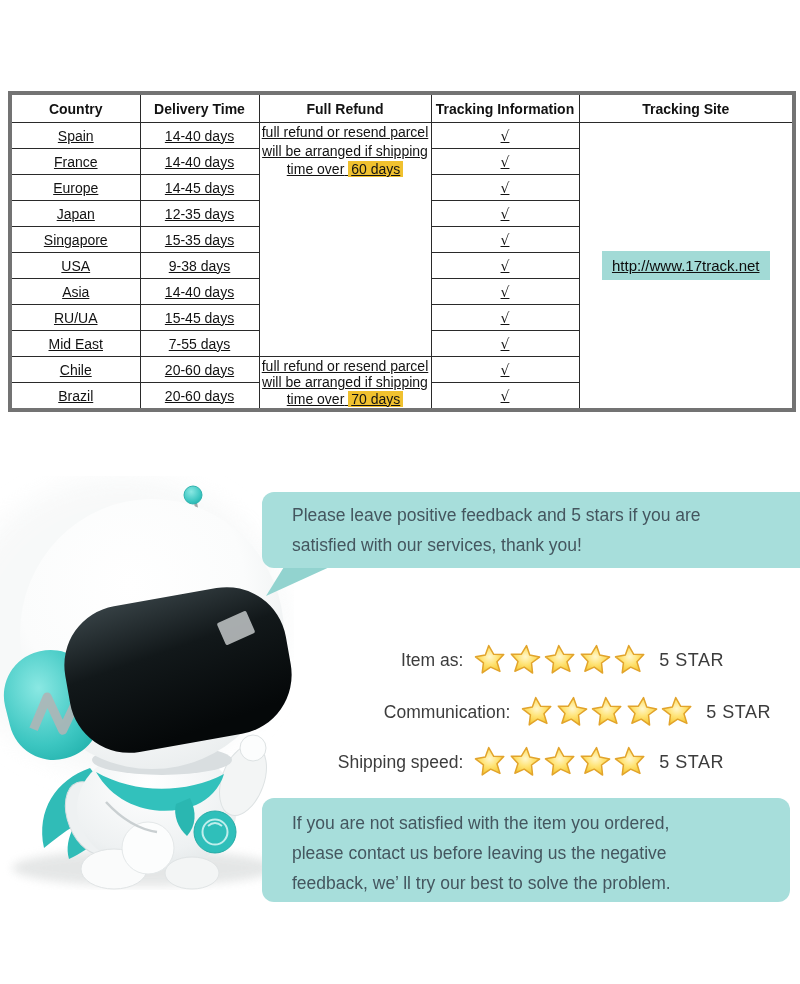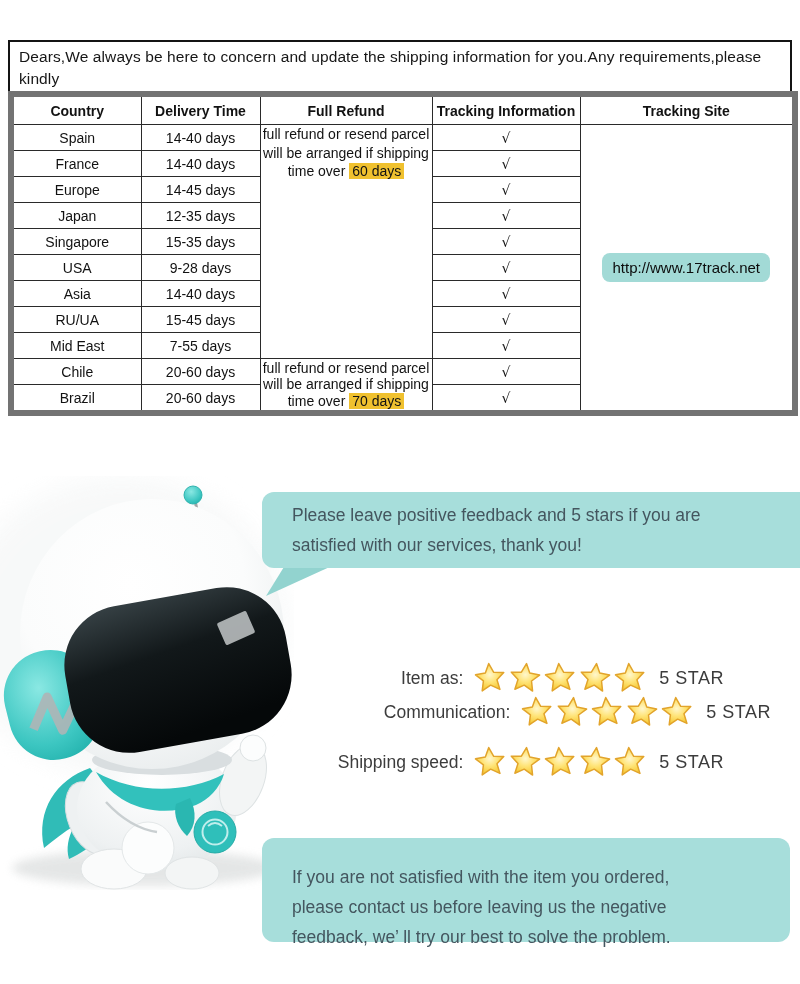--- a/index.html
+++ b/index.html
@@ -7,44 +7,44 @@
         font-family:"Liberation Sans",sans-serif;overflow:hidden;color:#111;}
 
   
   .banner{position:absolute;left:8px;top:40px;width:762px;height:41px;
           border:2px solid #141414;padding:4px 9px;font-size:15.5px;
           line-height:21.5px;color:#161616;letter-spacing:.1px;background:#fff;}
 
   
   table.ship{position:absolute;left:8px;top:91px;width:784px;
              border-collapse:collapse;table-layout:fixed;
-             border:6px solid #737373;background:#fff;}
+             border:4px solid #737373;background:#fff;}
   table.ship th,table.ship td{border:1px solid #2a2a2a;text-align:center;
              font-size:14px;color:#121212;padding:0;overflow:hidden;}
   table.ship thead th{height:27px;font-weight:bold;font-size:14px;}
-  table.ship tbody td{height:25px;}
+  table.ship tbody td{height:25px;text-decoration:underline;}
   td.refund-main{vertical-align:top;text-align:left;padding:57px 7px 0 8px;
                  font-size:13.5px;line-height:18.5px;}
   td.refund-sa{text-align:left;padding:2px 7px 2px 8px;font-size:13.5px;line-height:16.5px;}
   .hl{background:#f0c12f;padding:0 3px;}
   td.check-cell{font-family:"DejaVu Sans",sans-serif;font-size:14px;}
-  td.site-cell span{background:#a2dad6;padding:6px 10px;font-size:15px;color:#0c0c0c;border-radius:8px;}
+  td.site-cell span{background:#a2dad6;padding:6px 10px;font-size:15px;color:#0c0c0c;}
 
   
   .bubble{position:absolute;background:#a7dedb;border-radius:12px;color:#44565f;
           font-size:17.5px;line-height:30px;box-sizing:border-box;z-index:3;}
   .bubble-top{left:262px;top:492px;width:625px;height:76px;padding:8px 0 8px 30px;}
   .bubble-tail{position:absolute;left:266px;top:563px;width:68px;height:33px;
                background:#92d3cf;clip-path:polygon(30% 0,100% 6%,0 100%);z-index:2;}
-  .bubble-bottom{left:262px;top:838px;width:528px;height:104px;padding:24px 0 0 30px;}
+  .bubble-bottom{left:262px;top:798px;width:528px;height:104px;padding:10px 0 0 30px;}
 
   
   .rating-row{position:absolute;left:0;width:724px;height:36px;display:flex;
               align-items:center;justify-content:flex-end;z-index:3;}
-  .rating-row.r1{top:660px;}.rating-row.r2{top:694px;padding-left:47px;}.rating-row.r3{top:744px;align-items:center;}
+  .rating-row.r1{top:642px;}.rating-row.r2{top:694px;padding-left:47px;}.rating-row.r3{top:744px;align-items:center;}
   .rating-label{font-size:17.5px;color:#3c3c3c;margin-right:10px;white-space:nowrap;}
   .stars{display:flex;align-items:center;gap:1px;}
   .star{width:34px;height:34px;display:block;}
   .stars .star:nth-child(odd){transform:rotate(-5deg);}
   .stars .star:nth-child(even){transform:rotate(6deg);}
   .rating-value{font-size:18px;color:#3c3c3c;margin-left:12px;letter-spacing:.5px;white-space:nowrap;}
 
   
   .robot{position:absolute;left:-6px;top:476px;width:300px;height:424px;z-index:1;}
   .defs-holder{position:absolute;width:0;height:0;overflow:hidden;}
@@ -83,24 +83,20 @@
         <feGaussianBlur stdDeviation="5"></feGaussianBlur>
       </filter>
     <filter id="softer">
         <feGaussianBlur stdDeviation="12"></feGaussianBlur>
       </filter>
   </defs>
 </svg>
 
 <div class="page">
 
-  <div class="banner">
-    <div>Dears,We always be here to concern and update the shipping information for you.Any requirements,please kindly</div>
-    <div>contact us freely before place a dispute.</div>
-  </div>
 
   <table class="ship">
     <colgroup>
         <col style="width:130px">
         <col style="width:119px">
         <col style="width:172px">
         <col style="width:148px">
         <col style="width:215px">
       </colgroup>
     <thead>
@@ -141,21 +137,21 @@
           <td>12-35 days</td>
           <td class="check-cell">√</td>
         </tr>
       <tr>
           <td>Singapore</td>
           <td>15-35 days</td>
           <td class="check-cell">√</td>
         </tr>
       <tr>
           <td>USA</td>
-          <td>9-28 days</td>
+          <td>9-38 days</td>
           <td class="check-cell">√</td>
         </tr>
       <tr>
           <td>Asia</td>
           <td>14-40 days</td>
           <td class="check-cell">√</td>
         </tr>
       <tr>
           <td>RU/UA</td>
           <td>15-45 days</td>

